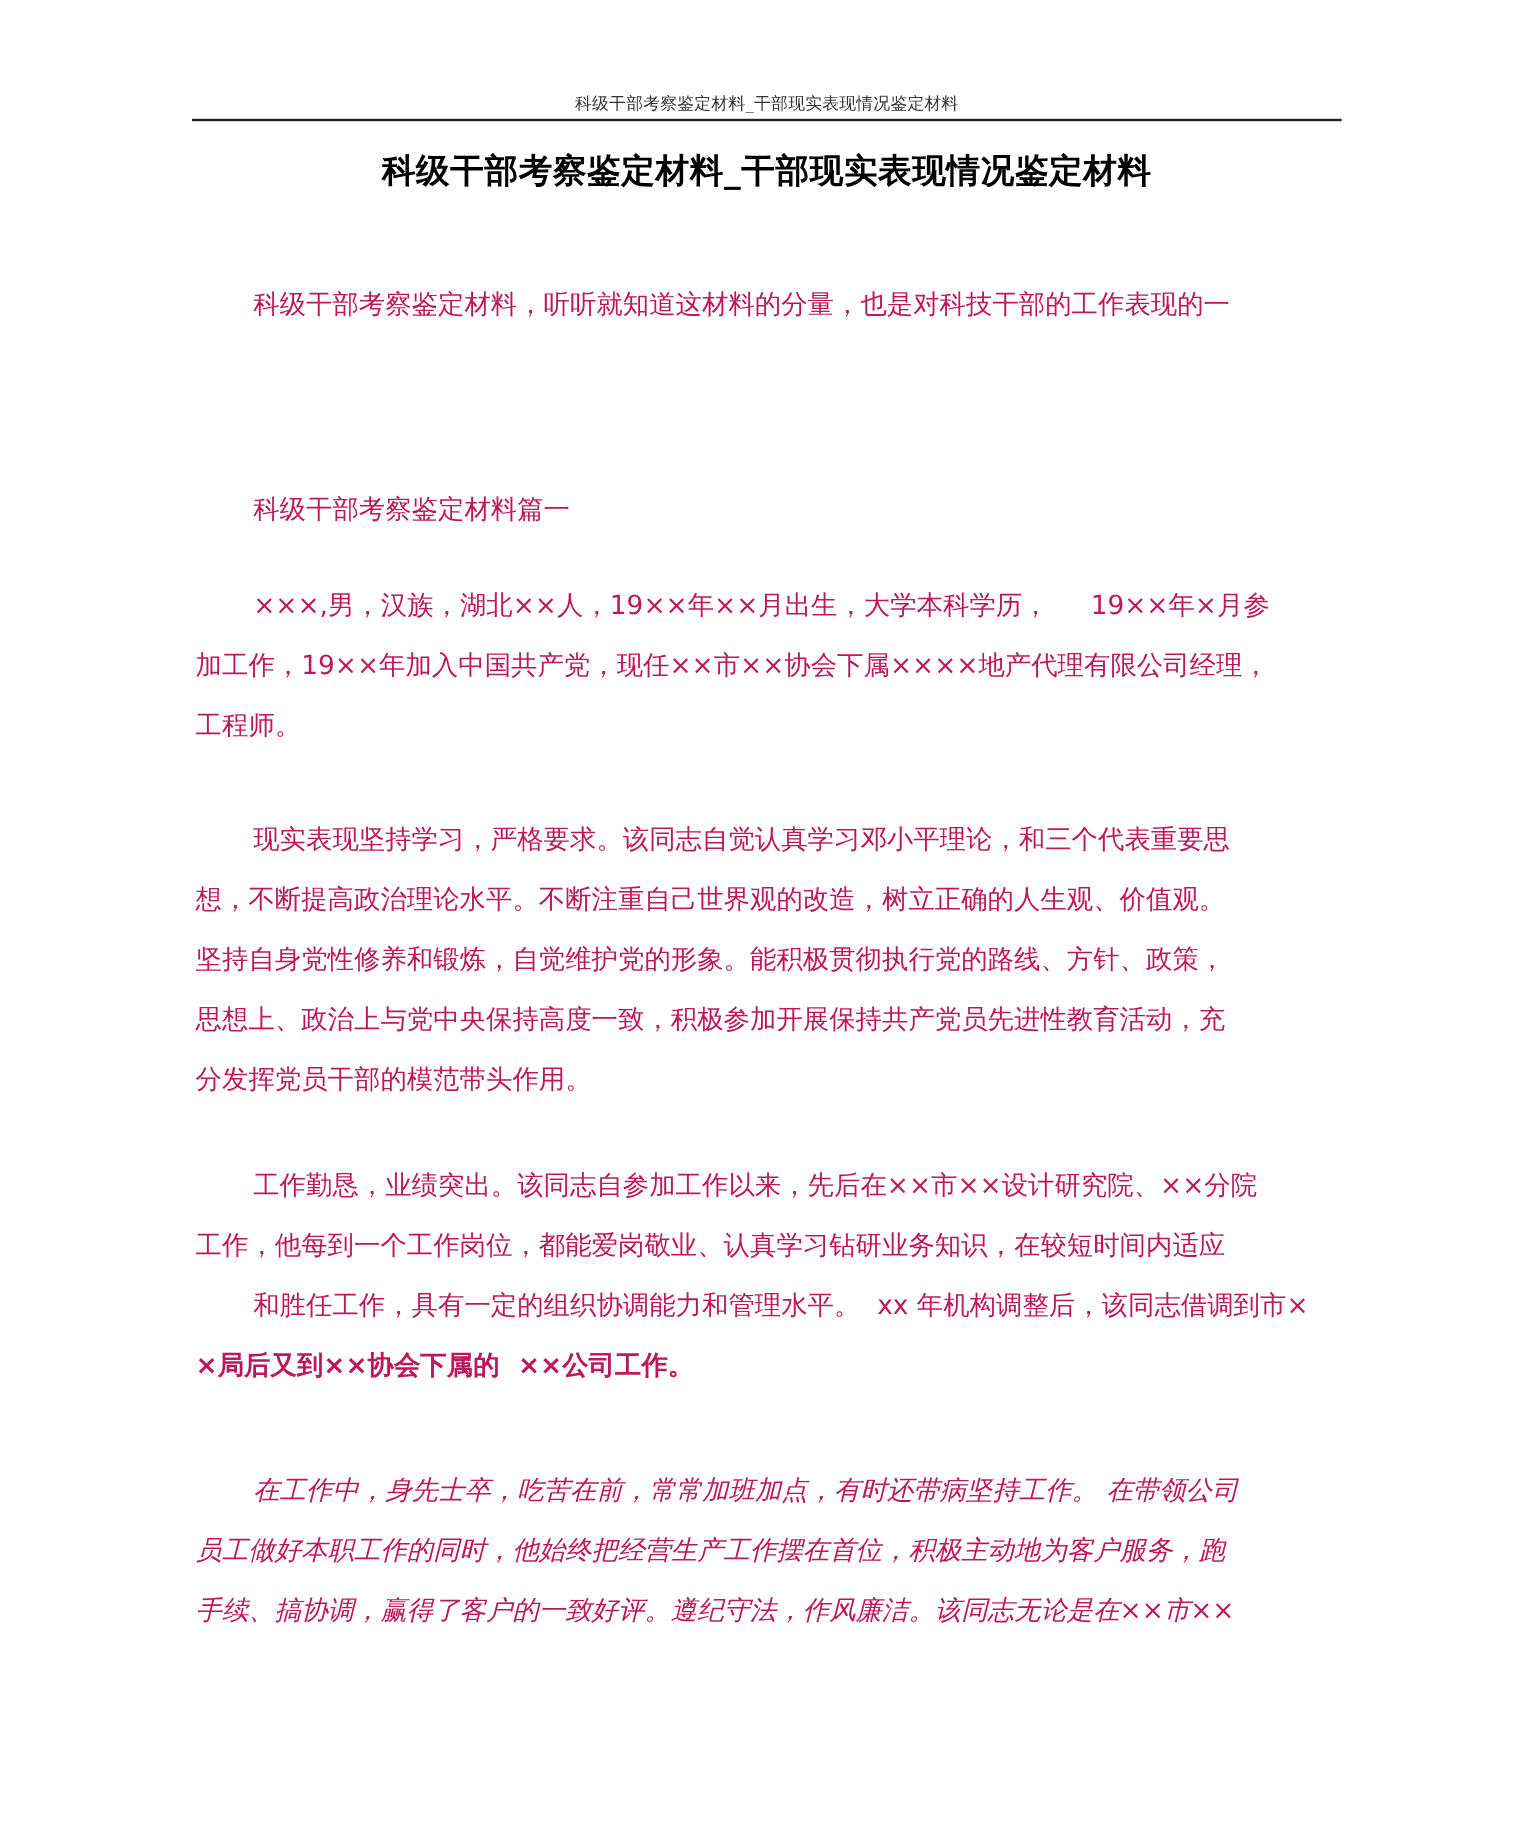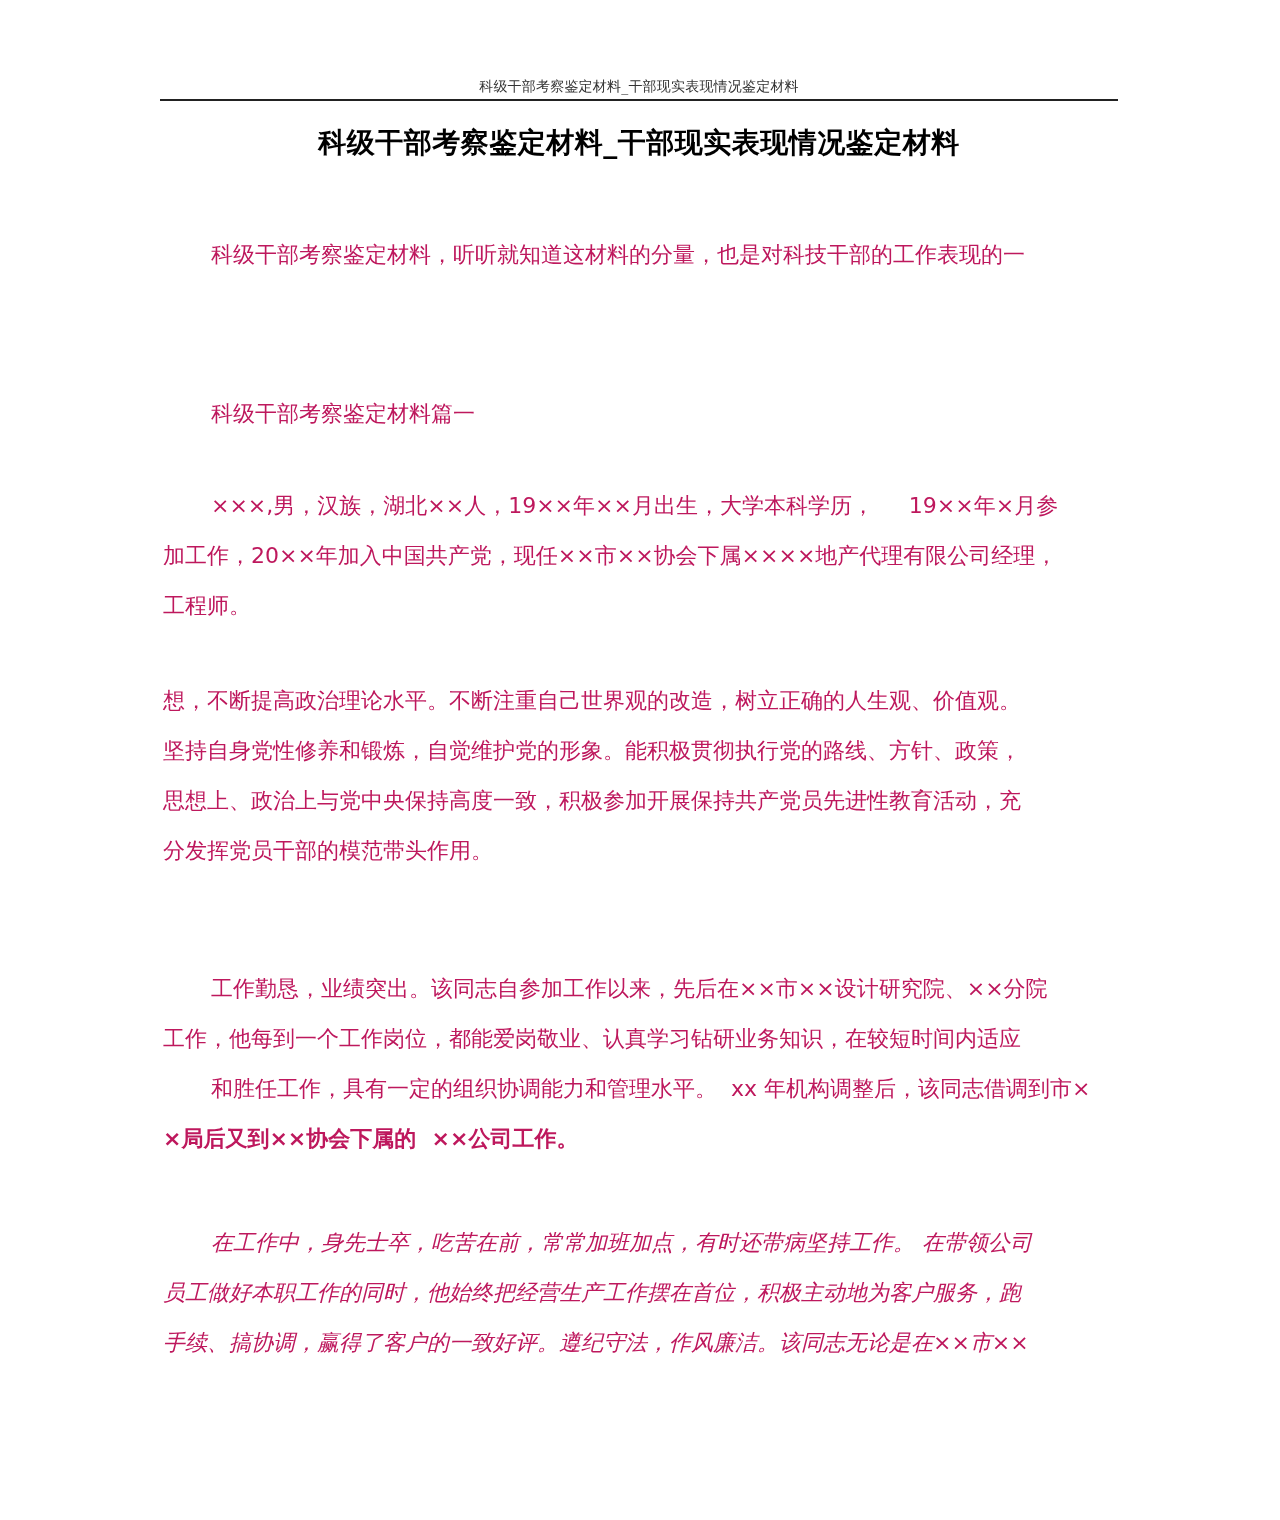--- a/index.html
+++ b/index.html
@@ -75,31 +75,32 @@
 
   <div class="running-header">科级干部考察鉴定材料_干部现实表现情况鉴定材料</div>
   <div class="header-rule"></div>
 
   <h1 class="doc-title">科级干部考察鉴定材料_干部现实表现情况鉴定材料</h1>
 
   <p class="para" style="top:230px;">
     <span class="line indent">科级干部考察鉴定材料，听听就知道这材料的分量，也是对科技干部的工作表现的一</span>
   </p>
 
-  <p class="para" style="top:389px;">
+  <p class="para" style="top:401px;">
     <span class="line indent">科级干部考察鉴定材料篇一</span>
   </p>
 
   <p class="para" style="top:481px;">
     <span class="line indent" style="white-space:pre;">×××,男，汉族，湖北××人，19××年××月出生，大学本科学历，     19××年×月参</span>
-    <span class="line">加工作，20××年加入中国共产党，现任××市××协会下属××××地产代理有限公司经理，</span>
+    <span class="line">加工作，19××年加入中国共产党，现任××市××协会下属××××地产代理有限公司经理，</span>
     <span class="line">工程师。</span>
   </p>
 
   <p class="para" style="top:676px;">
+    <span class="line indent">现实表现坚持学习，严格要求。该同志自觉认真学习邓小平理论，和三个代表重要思</span>
     <span class="line">想，不断提高政治理论水平。不断注重自己世界观的改造，树立正确的人生观、价值观。</span>
     <span class="line">坚持自身党性修养和锻炼，自觉维护党的形象。能积极贯彻执行党的路线、方针、政策，</span>
     <span class="line">思想上、政治上与党中央保持高度一致，积极参加开展保持共产党员先进性教育活动，充</span>
     <span class="line">分发挥党员干部的模范带头作用。</span>
   </p>
 
   <p class="para" style="top:964px;">
     <span class="line indent">工作勤恳，业绩突出。该同志自参加工作以来，先后在××市××设计研究院、××分院</span>
     <span class="line">工作，他每到一个工作岗位，都能爱岗敬业、认真学习钻研业务知识，在较短时间内适应</span>
     <span class="line" style="white-space:pre;margin-left:48px;">和胜任工作，具有一定的组织协调能力和管理水平。  xx 年机构调整后，该同志借调到市×</span>

